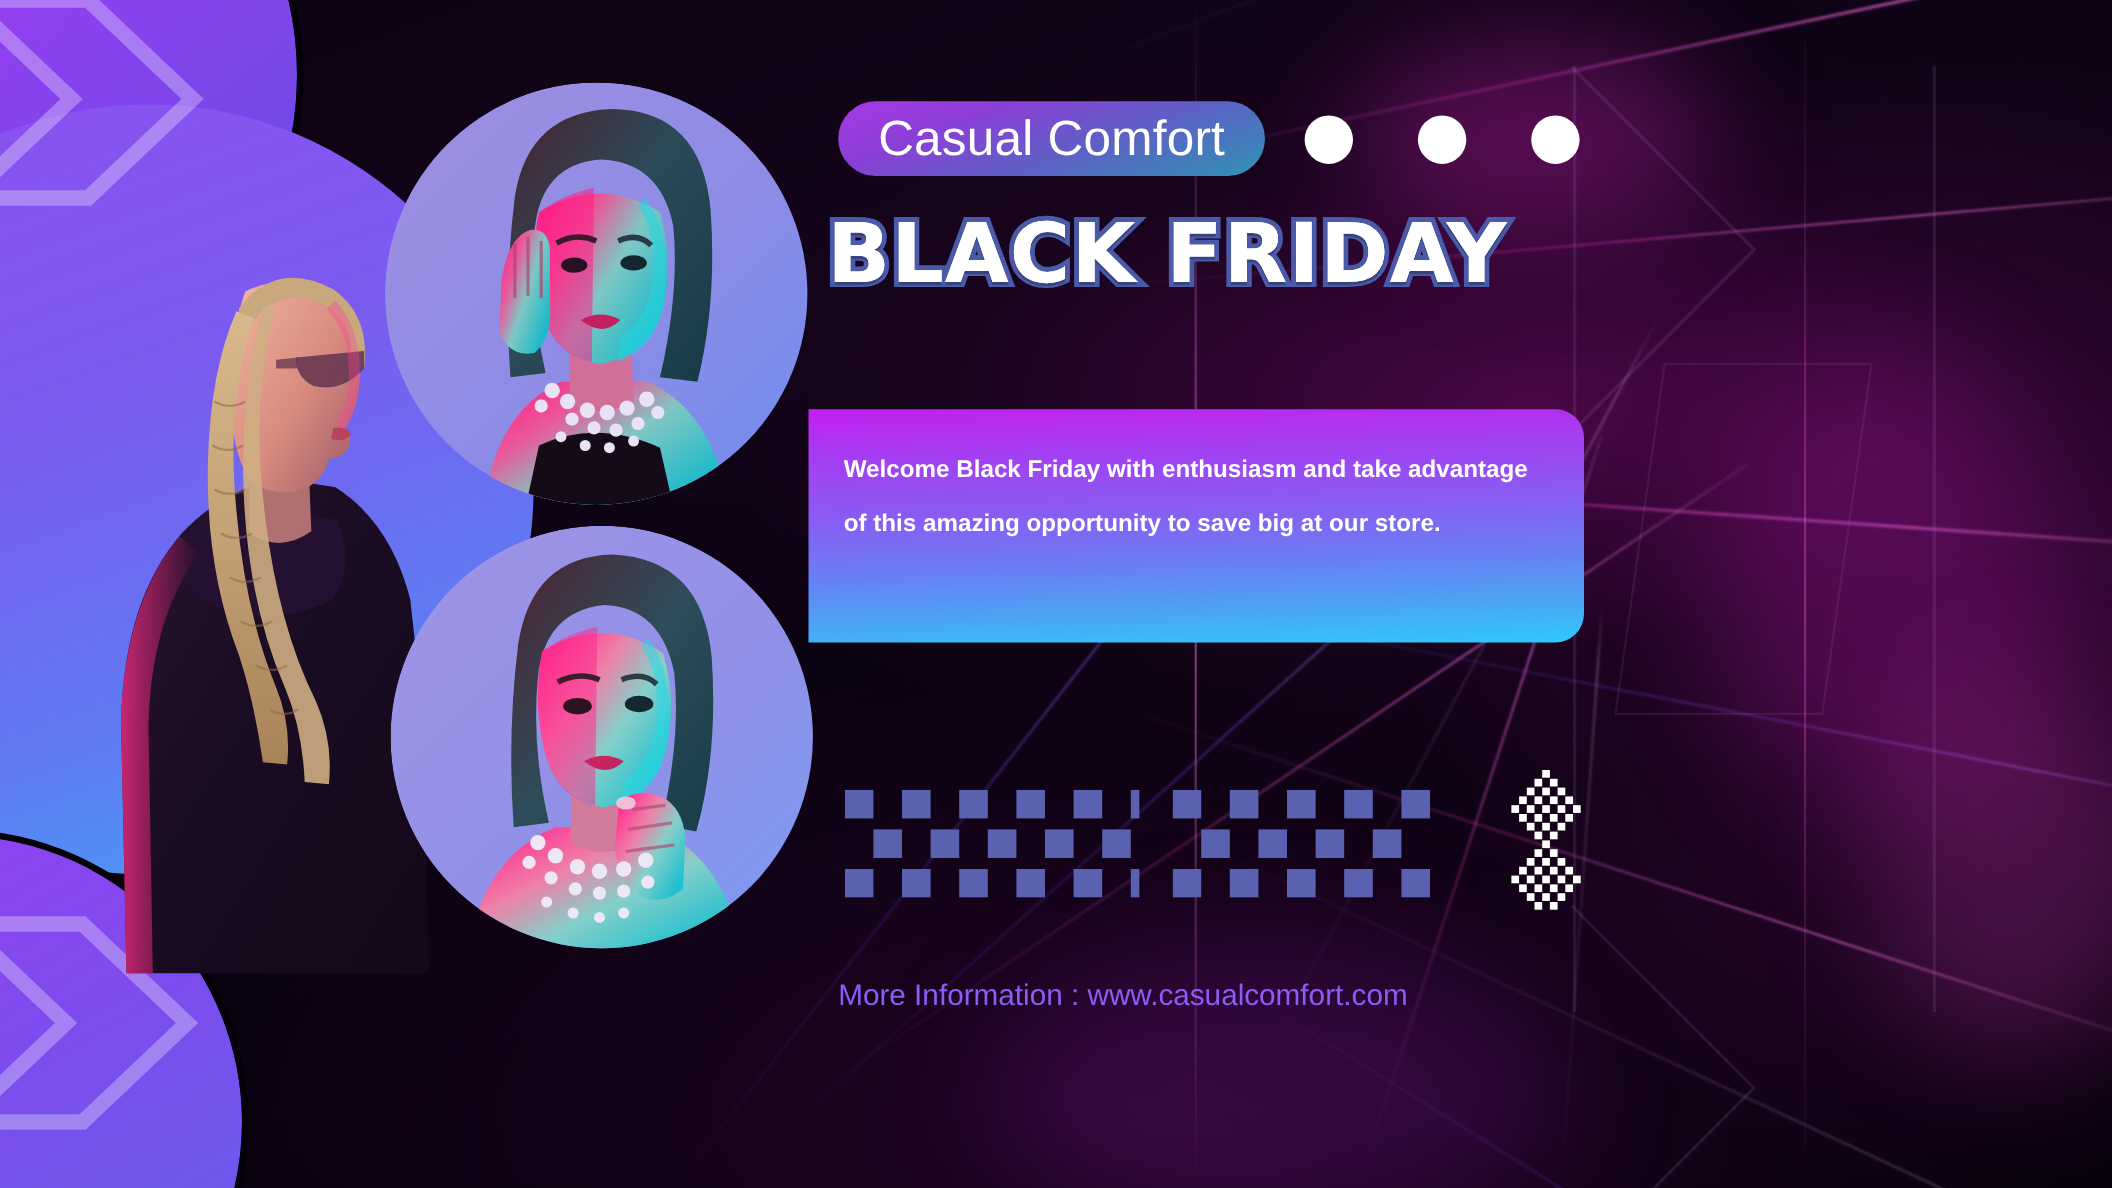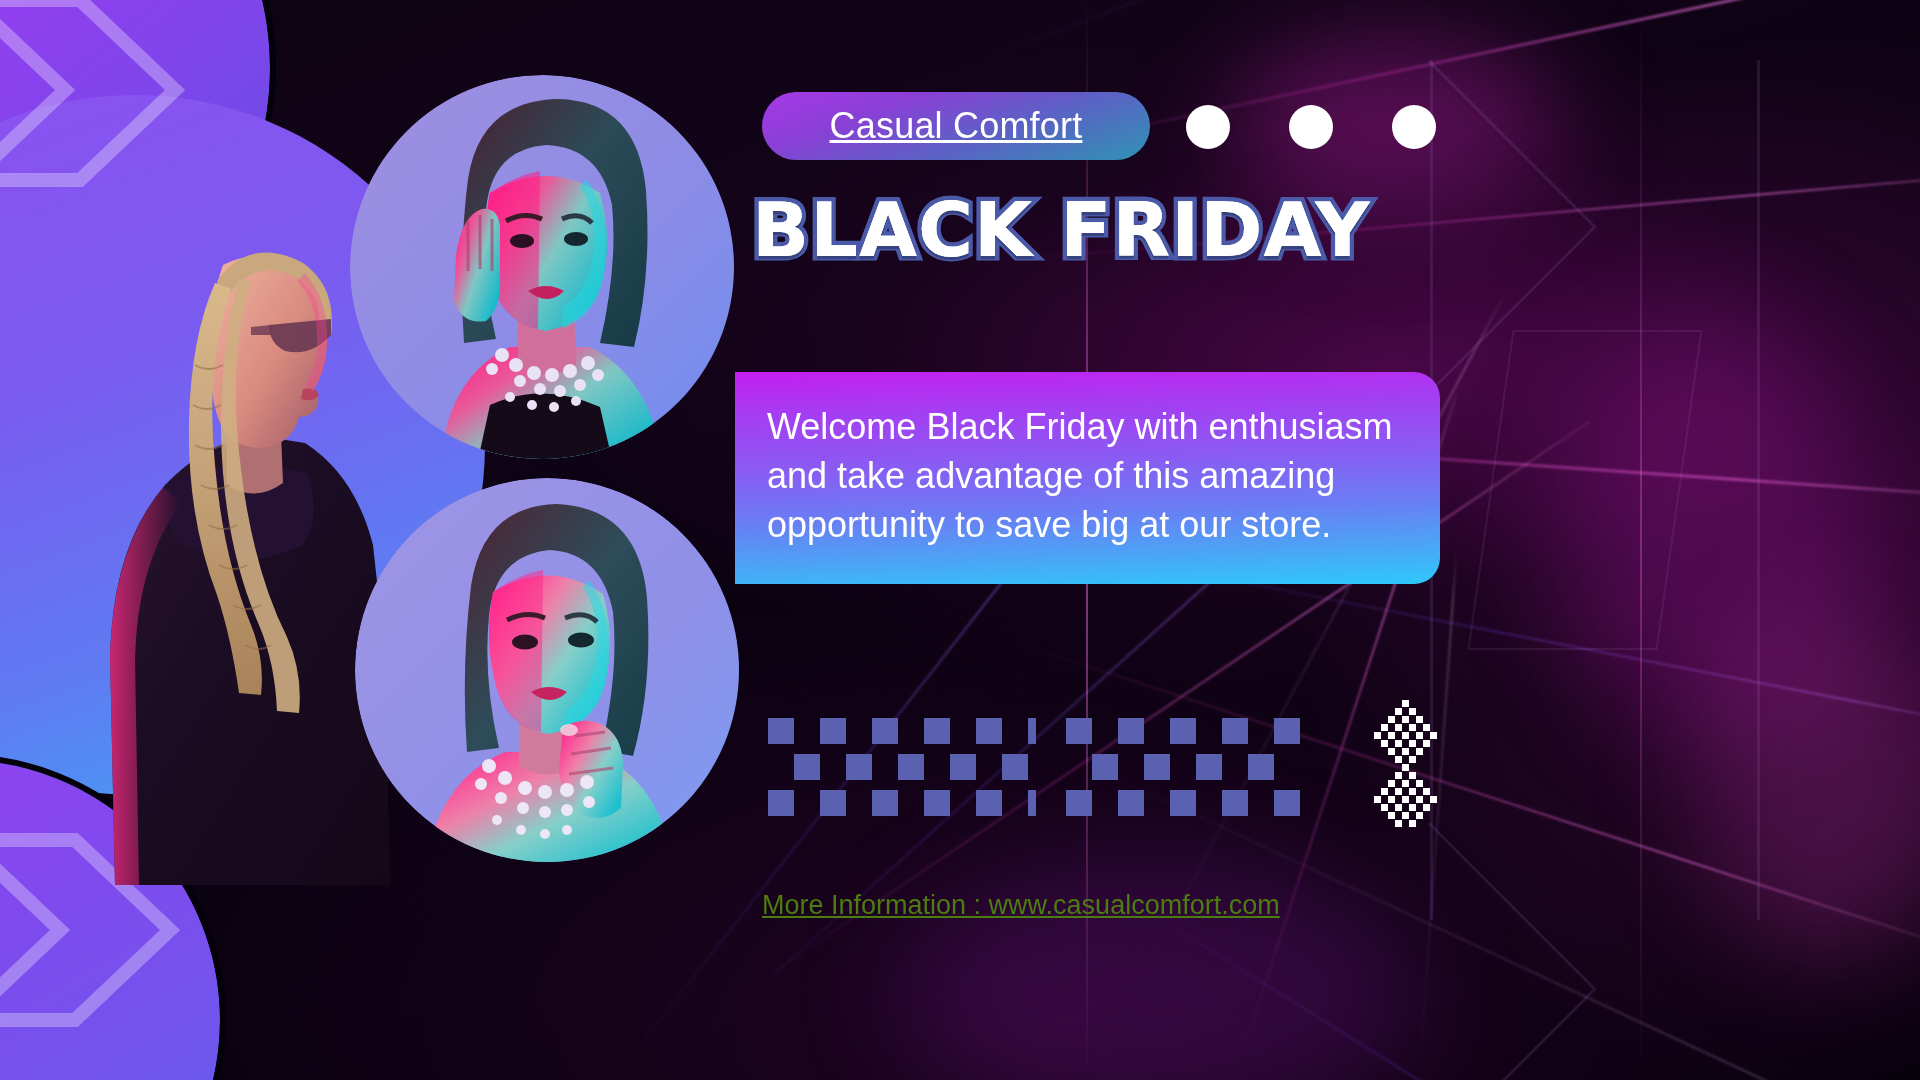--- a/index.html
+++ b/index.html
@@ -44,56 +44,56 @@
   .ph2{left:355px;top:478px;width:385px;height:385px;}
 
   
   .hoodie{position:absolute;left:55px;top:185px;width:380px;height:700px;}
 
   
   .pill{position:absolute;left:762px;top:92px;width:388px;height:68px;
         border-radius:34px;
         background:linear-gradient(160deg,#a839e8 0%,#8a3fd6 28%,#5a63c4 62%,#2f93b4 100%);
         display:flex;align-items:center;justify-content:center;}
-  .pill span{color:#fff;font-size:36px;letter-spacing:.2px;text-decoration:underline;}
+  .pill span{color:#fff;font-size:45px;letter-spacing:.2px;}
 
   .dots{position:absolute;top:105px;display:flex;gap:59px;left:1186px;}
   .dot{width:44px;height:44px;border-radius:50%;background:#fff;}
 
   .headline{position:absolute;left:752px;top:186px;width:690px;
             font-family:"DejaVu Sans", sans-serif;
             font-weight:bold;font-size:75px;letter-spacing:1px;
             color:#ffffff;text-align:left;white-space:nowrap;
             -webkit-text-stroke:9px #4a5aa8;
             paint-order:stroke fill;
             text-shadow:0 3px 0 rgba(0,0,0,.25);}
   .headline-inner{position:absolute;left:752px;top:186px;width:690px;
             font-family:"DejaVu Sans", sans-serif;
             font-weight:bold;font-size:75px;letter-spacing:1px;
             color:#ffffff;text-align:left;white-space:nowrap;}
 
   .parabox{position:absolute;left:735px;top:372px;width:705px;height:212px;
            border-radius:0 26px 26px 0;
            background:linear-gradient(178deg,#c41ff0 0%,#a63cf2 18%,#8a5bf3 42%,#6a7df4 64%,#4aa6f6 84%,#2ec9fb 100%);
            padding:30px 40px 0 32px;}
-  .parabox p{color:#fff;font-size:36px;line-height:49px;}
+  .parabox p{color:#fff;font-size:22px;line-height:49px;font-weight:bold;}
 
   .discount{position:absolute;left:762px;top:616px;width:680px;
             font-family:"DejaVu Sans", sans-serif;
             font-weight:bold;font-size:41px;letter-spacing:.5px;
             color:#fff;white-space:nowrap;}
 
   .checker{position:absolute;top:718px;}
   .ck1{left:768px;}
   .ck2{left:1066px;}
 
   .diamond{position:absolute;left:1360px;top:700px;width:92px;height:130px;}
 
   .more{position:absolute;left:762px;top:890px;width:690px;
-        color:#4d7c0f;font-size:27px;white-space:nowrap;text-decoration:underline;}
+        color:#8b5cf6;font-size:27px;white-space:nowrap;}
 
   .vstripe{position:absolute;top:0;bottom:0;width:2px;
            background:linear-gradient(180deg,rgba(255,120,240,0),rgba(255,120,240,.5),rgba(255,120,240,0));}
 </style>
 </head>
 <body>
 
 <div id="stage">
 
   <div class="bg-base"></div>

